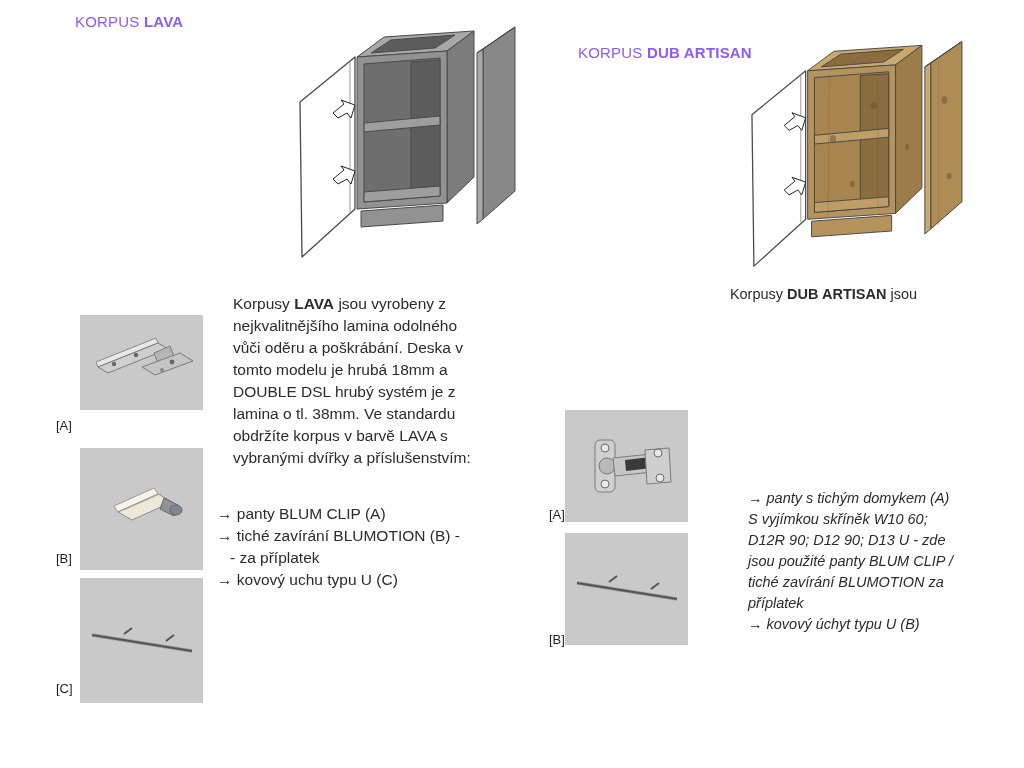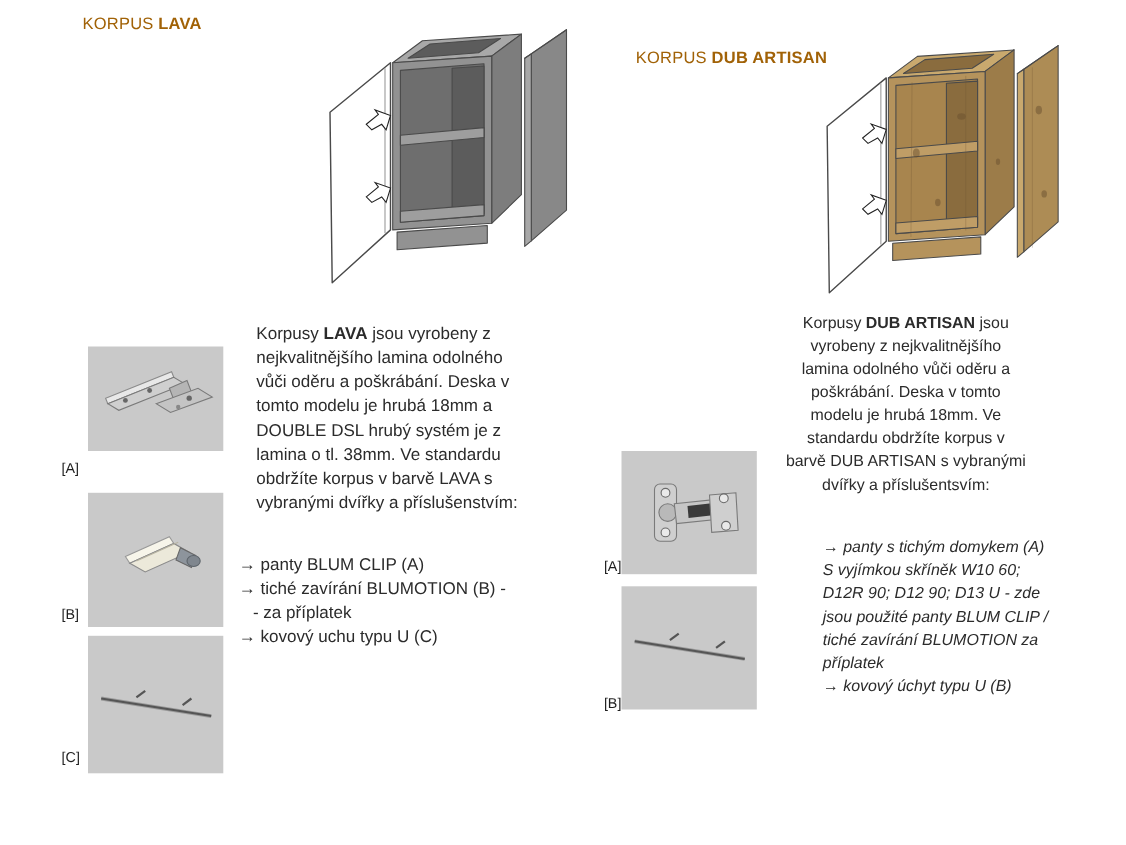--- a/index.html
+++ b/index.html
@@ -1,21 +1,21 @@
 <!DOCTYPE html>
 <html><head>
 <meta charset="utf-8">
 <style>
   html,body{margin:0;padding:0;}
   body{
     width:1024px;height:768px;position:relative;background:#ffffff;
     font-family:"Liberation Sans",sans-serif;color:#2b2b2b;overflow:hidden;
   }
   .abs{position:absolute;}
-  .title{font-size:15px;letter-spacing:.2px;color:#a16207;white-space:nowrap;}
+  .title{font-size:15px;letter-spacing:.2px;color:#8b5cf6;white-space:nowrap;}
   .title .b{font-weight:700;}
   .para{font-size:15.5px;line-height:22px;}
   .para-r{font-size:14.5px;line-height:21px;}
   .b{font-weight:700;}
   .multiline{white-space:pre-line;}
   .img-box{background:#c9c9c9;}
   .itm-label{font-size:13px;color:#1f1f1f;}
   svg{display:block;}
 </style>
 </head>
@@ -172,27 +172,20 @@
       <line x1="12" y1="50" x2="112" y2="66" stroke="#9a9a9a" stroke-width="3.5"></line>
       <line x1="12" y1="50" x2="112" y2="66" stroke="#555" stroke-width="1.8"></line>
       <line x1="44" y1="49" x2="52" y2="43" stroke="#555" stroke-width="2"></line>
       <line x1="86" y1="56" x2="94" y2="50" stroke="#555" stroke-width="2"></line>
     </svg>
   </div>
   <div class="abs itm-label" style="left:549px;top:632px;">[B]</div>
 
   <div class="abs para-r" style="left:696px;top:284px;width:255px;text-align:center;">
     <span>Korpusy </span><span class="b">DUB ARTISAN</span><span> jsou</span>
-    <div class="multiline">vyrobeny z nejkvalitnějšího
-lamina odolného vůči oděru a
-poškrábání. Deska v tomto
-modelu je hrubá 18mm. Ve
-standardu obdržíte korpus v
-barvě DUB ARTISAN s vybranými
-dvířky a příslušentsvím:</div>
   </div>
   <div class="abs para-r multiline" style="left:748px;top:488px;width:260px;font-style:italic;">→ panty s tichým domykem (A)
 S vyjímkou skříněk W10 60;
 D12R 90; D12 90; D13 U - zde
 jsou použité panty BLUM CLIP /
 tiché zavírání BLUMOTION za
 příplatek
 → kovový úchyt typu U (B)</div>
 
 </div>

